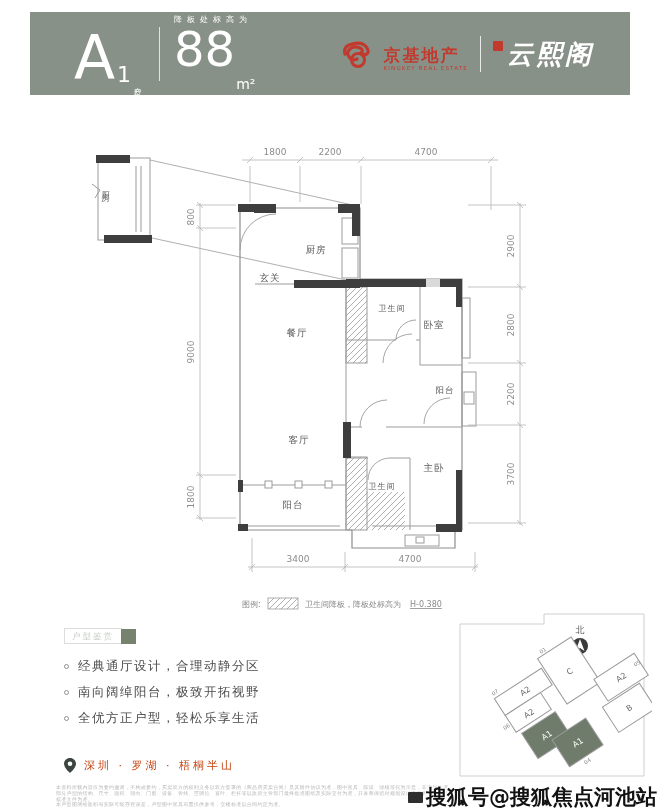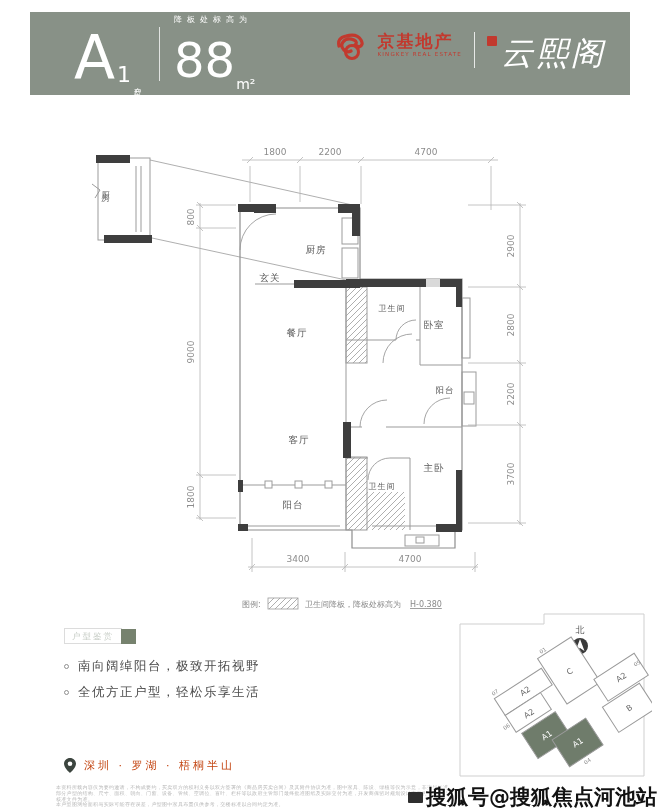--- a/index.html
+++ b/index.html
@@ -10,32 +10,32 @@
   
   .header { position:absolute; left:30px; top:12px; width:600px; height:83px;
             background:#889187; display:flex; align-items:center; color:#fff; }
   .unit-group { display:flex; align-items:flex-end; margin-left:44px; height:62px; }
   .unit-letter { font-size:60px; line-height:56px; font-weight:400; letter-spacing:0; }
   .unit-number { font-size:22px; line-height:20px; margin-left:2px; }
   .unit-suffix { writing-mode:vertical-rl; font-size:7px; letter-spacing:1px; line-height:8px; margin-left:2px; margin-bottom:1px; }
   .hdr-divider { width:1px; height:54px; background:rgba(255,255,255,.75); margin:0 14px 0 18px; }
   .area-group { display:flex; flex-direction:column; }
   .area-label { font-size:8px; letter-spacing:5px; margin-bottom:2px; }
-  .area-value-row { display:flex; align-items:center; }
+  .area-value-row { display:flex; align-items:flex-start; }
   .area-value { font-size:48px; line-height:44px; font-weight:400; }
   .area-unit { font-size:14px; line-height:18px; margin-left:1px;margin-top:48px; }
-  .brand-group { margin-left:auto; margin-right:24px; display:flex; align-items:flex-start; }
+  .brand-group { margin-left:auto; margin-right:36px; display:flex; align-items:flex-end; }
   .brand-mark { width:36px; height:32px; margin-right:8px; }
   .brand-text { display:flex; flex-direction:column; }
   .brand-cn { color:#c2392e; font-size:17px; font-weight:bold; letter-spacing:2px; line-height:18px; }
   .brand-en { color:#c2392e; font-size:5.5px; letter-spacing:1.2px; line-height:8px; }
   .brand-divider { width:1px; height:36px; background:rgba(255,255,255,.8); margin:0 12px; }
   .project-group { display:flex; align-items:flex-start; }
   .seal { width:10px; height:10px; background:#c2392e; border-radius:1px; margin:4px 4px 0 0; }
-  .project-name { color:#fff; font-size:32px; font-weight:normal; font-style:italic; letter-spacing:3px; }
+  .project-name { color:#fff; font-size:26px; font-weight:bold; font-style:italic; letter-spacing:3px; }
 
   
   .plan-svg { position:absolute; left:0; top:140px; }
   .kitchen-detail-label { position:absolute; left:100px; top:184px; writing-mode:vertical-rl;
                           font-size:8.5px; color:#666; letter-spacing:2px; }
 
   
   .features { position:absolute; left:64px; top:628px; }
   .feature-title-row { display:flex; align-items:center; }
   .feature-title-box { border:1px solid #dcdcdc; color:#c7cdc6; font-size:8.5px;
@@ -281,20 +281,24 @@
   <div class="kitchen-detail-label">厨房</div>
 
   <div class="features">
     <div class="feature-title-row">
       <span class="feature-title-box">户型鉴赏</span>
       <span class="feature-title-square"></span>
     </div>
     <ul class="feature-list">
       <li class="feature-item">
         <span class="bullet-ring"></span>
+        <span>经典通厅设计，合理动静分区</span>
+      </li>
+      <li class="feature-item">
+        <span class="bullet-ring"></span>
         <span>南向阔绰阳台，极致开拓视野</span>
       </li>
       <li class="feature-item">
         <span class="bullet-ring"></span>
         <span>全优方正户型，轻松乐享生活</span>
       </li>
     </ul>
   </div>
 
   <div class="location">

